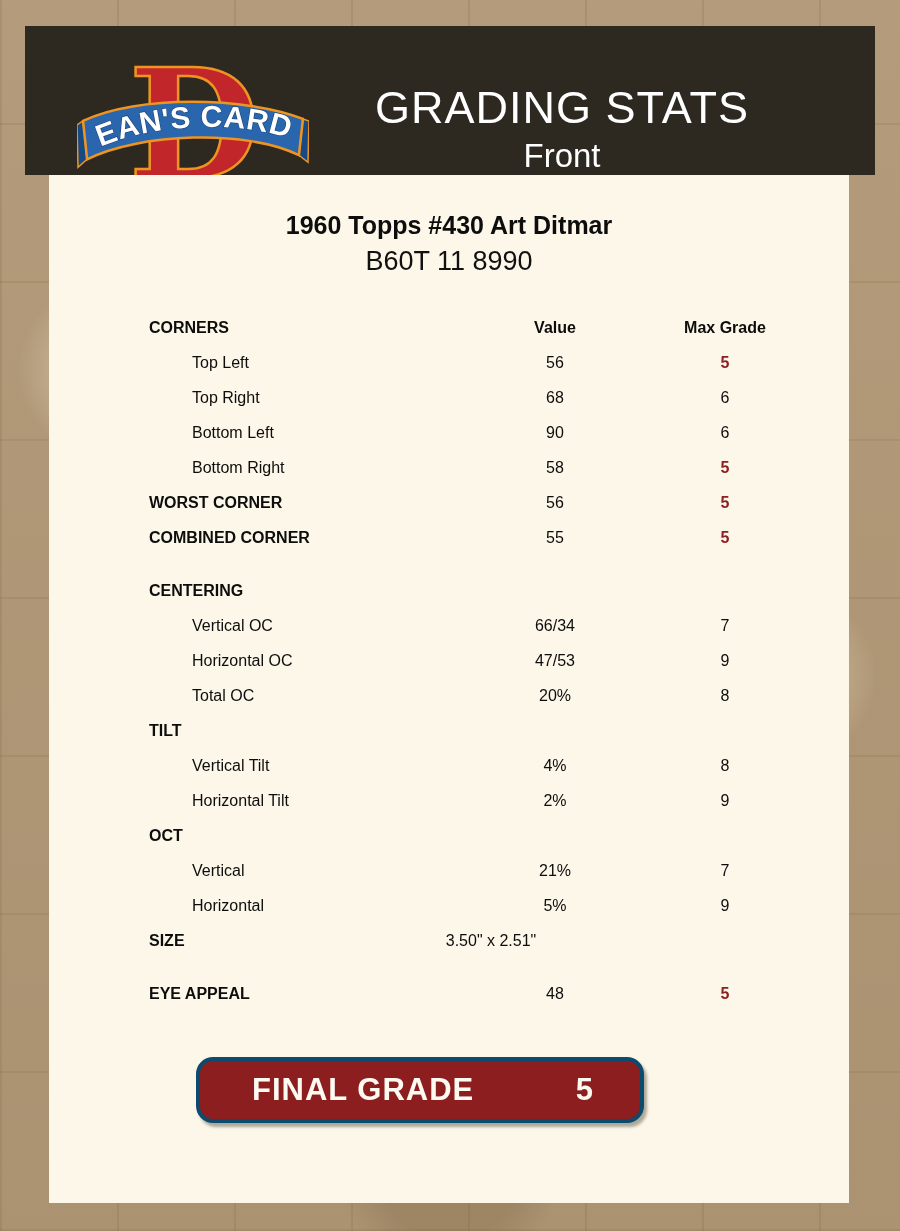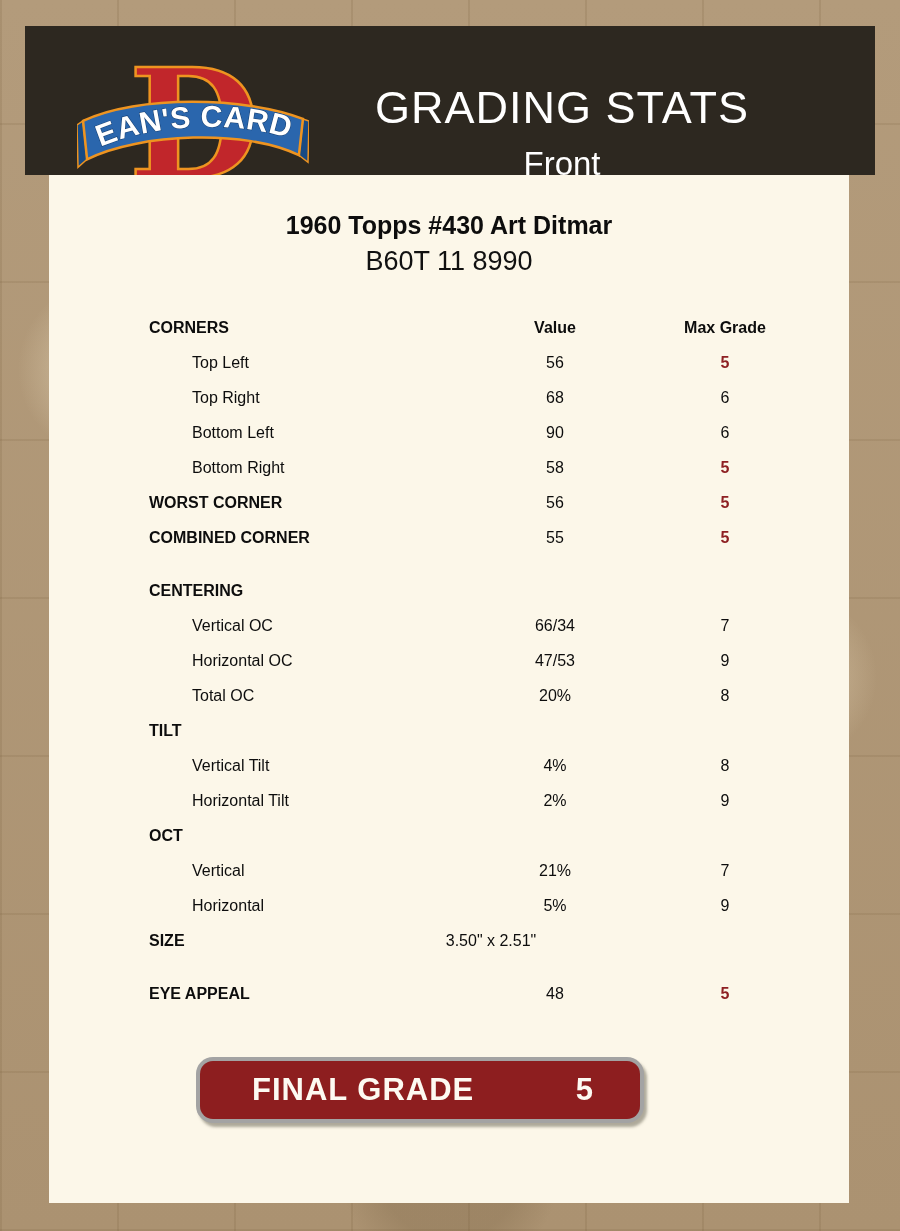--- a/index.html
+++ b/index.html
@@ -19,42 +19,42 @@
       radial-gradient(circle at 50% 95%, rgba(95,75,45,.18) 0 70px, rgba(0,0,0,0) 110px),
       linear-gradient(#b39b7b,#ab9271);
   }
   .header-bar{
     position:absolute;left:25px;top:26px;width:850px;height:149px;
     background:#2d2820;
   }
   .logo{position:absolute;left:52px;top:34px;width:232px;height:134px;}
   .header-titles{position:absolute;left:312px;top:58px;width:450px;text-align:center;color:#ffffff;}
   .header-main{font-size:45px;letter-spacing:1px;line-height:48px;}
-  .header-sub{font-size:33px;line-height:40px;margin-top:12px;}
+  .header-sub{font-size:33px;line-height:40px;margin-top:4px;}
   .panel{
     position:absolute;left:49px;top:175px;width:800px;height:1028px;
     background:#fcf7e9;
   }
   .card-title{position:absolute;left:0;top:36px;width:100%;text-align:center;
     font-weight:bold;font-size:25px;color:#0d0d0d;}
   .card-code{position:absolute;left:0;top:71px;width:100%;text-align:center;
     font-size:27px;color:#111;}
   .stats-table{position:absolute;left:0;top:135px;width:100%;}
   .t-row{position:relative;height:35px;line-height:35px;font-size:16px;color:#0d0d0d;}
   .c-label{position:absolute;left:143px;top:0;white-space:nowrap;}
   .t-row.section .c-label,.t-row.colhead .c-label{left:100px;font-weight:bold;}
   .c-value{position:absolute;left:406px;width:200px;text-align:center;top:0;white-space:nowrap;}
   .c-grade{position:absolute;left:576px;width:200px;text-align:center;top:0;white-space:nowrap;}
   .t-row.colhead .c-value,.t-row.colhead .c-grade{font-weight:bold;}
   .t-row.red-grade .c-grade{color:#8e2023;font-weight:bold;}
   .t-row.wide-value .c-value{transform:translateX(-64px);}
   .row-gap{height:18px;}
   .final-grade-button{
     position:absolute;left:147px;top:882px;width:448px;height:66px;
-    background:#a3a3a3;border-radius:17px;
+    background:#0c4a6e;border-radius:17px;
     box-shadow:3px 4px 3px rgba(110,105,90,.55);
     cursor:pointer;
   }
   .fg-inner{
     position:absolute;inset:4px;border-radius:13px;background:#8d1e1f;
     display:flex;align-items:center;justify-content:space-between;
     padding:0 46px 0 52px;box-sizing:border-box;
     color:#fdfaf2;font-weight:bold;font-size:31px;letter-spacing:1px;
   }
 </style>

